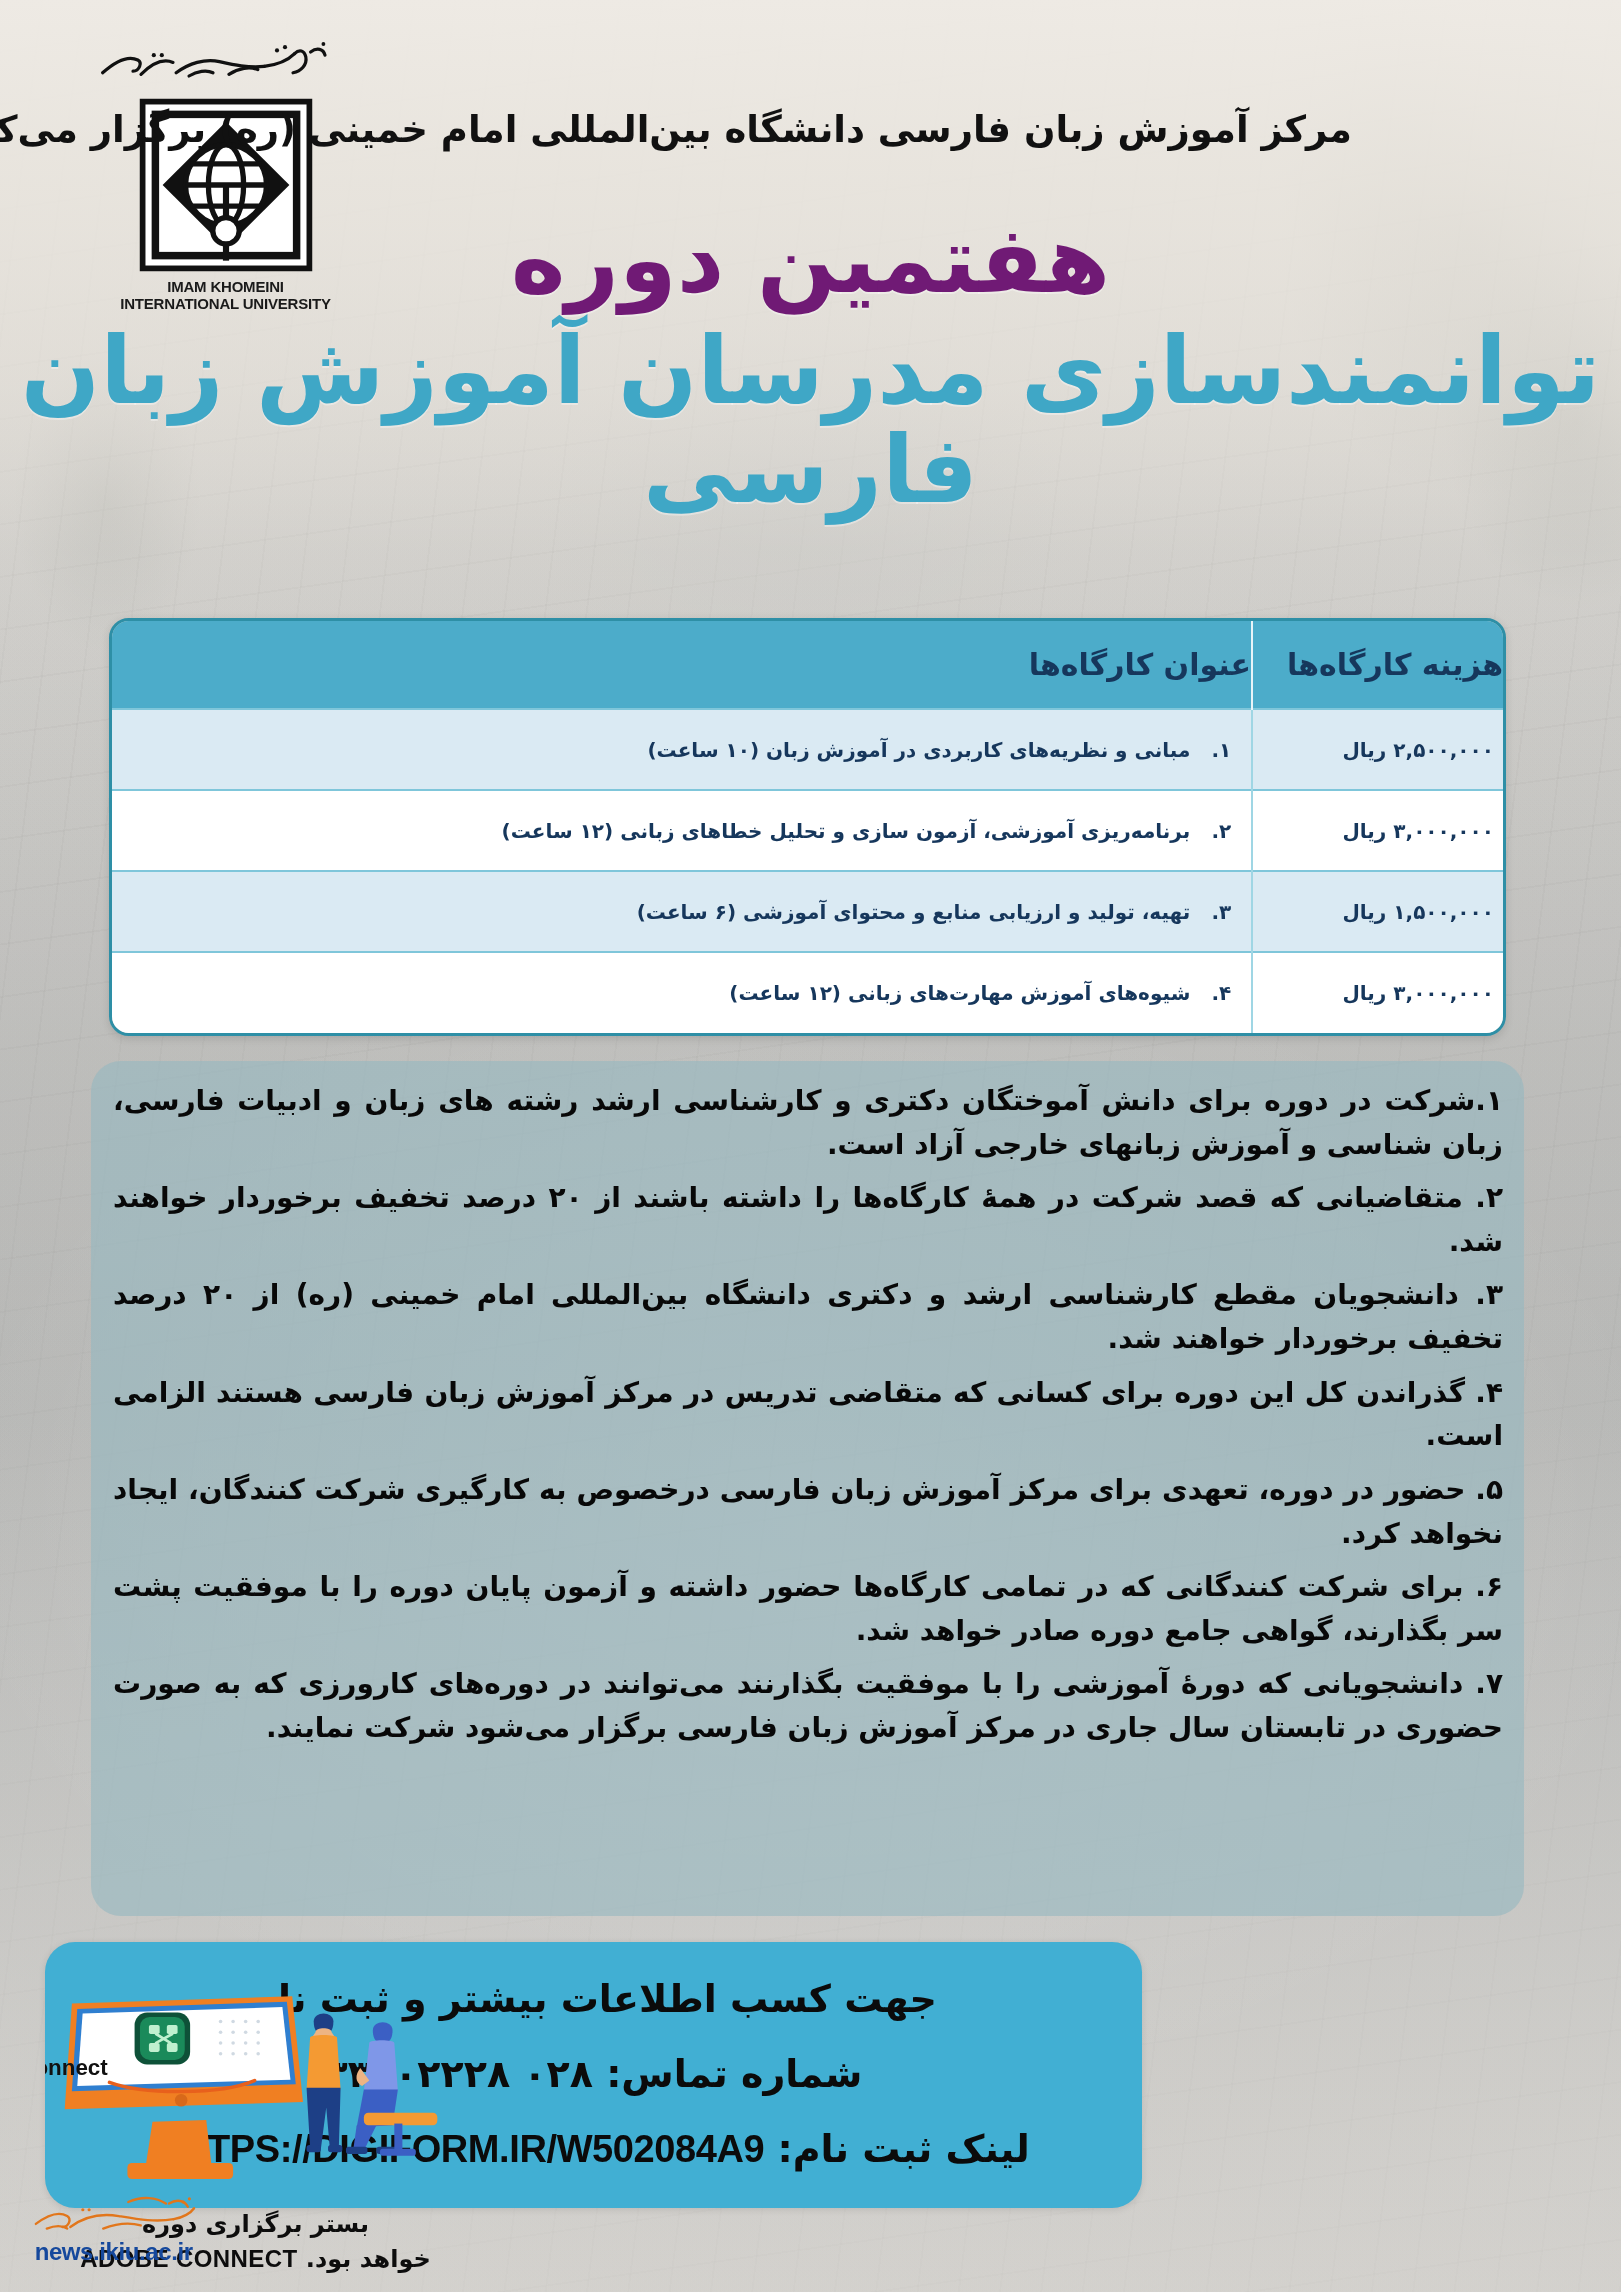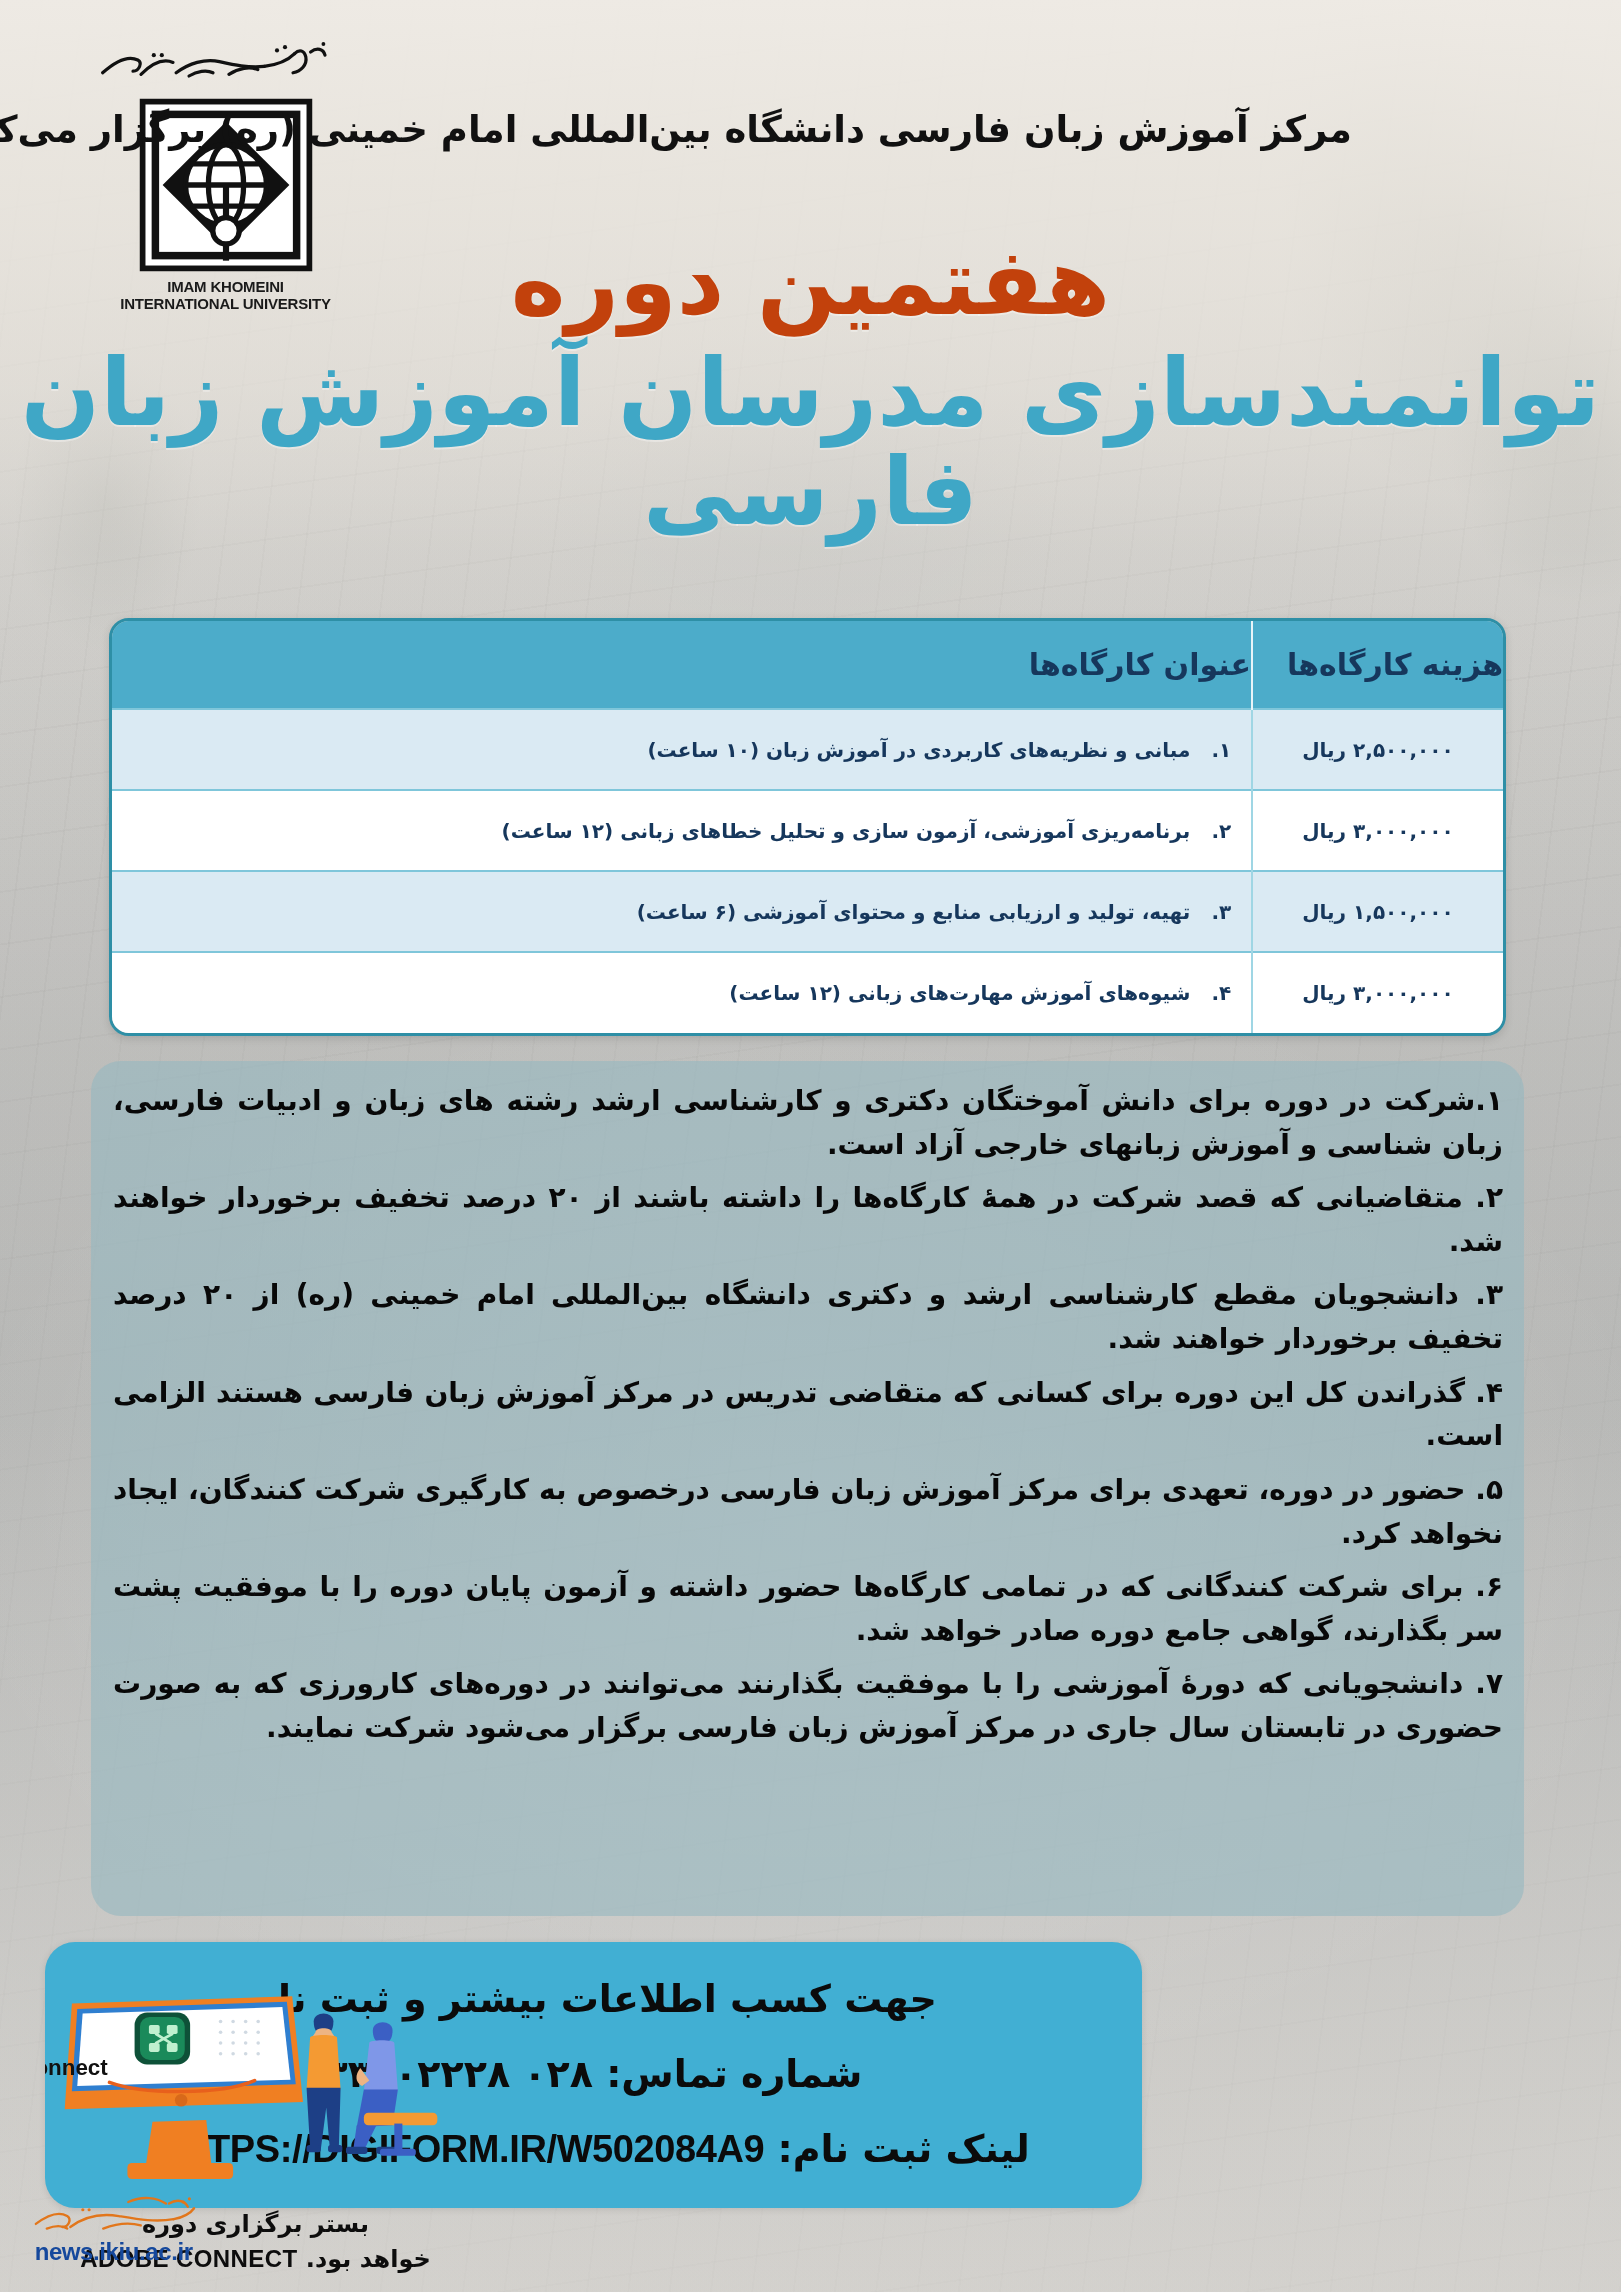--- a/index.html
+++ b/index.html
@@ -94,25 +94,24 @@
 
   
   .title-wrap {
     position: absolute;
     top: 211px; left: 0; right: 0;
     text-align: center;
   }
   .title-line1 {
     font-size: 93px;
     font-weight: 700;
-    color: #c2410c;
+    color: #701a75;
     line-height: 1.06;
     letter-spacing: -0.9px;
     text-shadow: 0 1.8px 0 rgba(255,255,255,0.35);
-    margin-top: 22px;
   }
   .title-line2 {
     margin-top: 12.5px;
     font-size: 93px;
     font-weight: 700;
     color: #3fa7c6;
     line-height: 1.06;
     letter-spacing: -0.9px;
     text-shadow: 0 1.8px 0 rgba(255,255,255,0.35);
   }
@@ -155,21 +154,21 @@
     font-weight: 700;
     color: #16375c;
     border-top: 2.7px solid #7fc6da;
     border-left: 2.7px solid #9fd6e4;
     padding: 0 19.7px;
   }
   tbody td:last-child { border-left: none; }
   tbody tr:nth-child(odd) td { background: #daeaf3; }
   tbody tr:nth-child(even) td { background: #ffffff; }
 
-  td.td-cost { text-align: center; padding: 0 9px; }
+  td.td-cost { padding: 0 9px; }
   td.td-title { text-align: right; }
   .row-num { display: inline-block; min-width: 41px; }
 
   
   .notes-panel {
     position: absolute;
     top: 1061px; right: 97px;
     width: 1433px;
     height: 855px;
     background: rgba(150,184,192,0.62);

